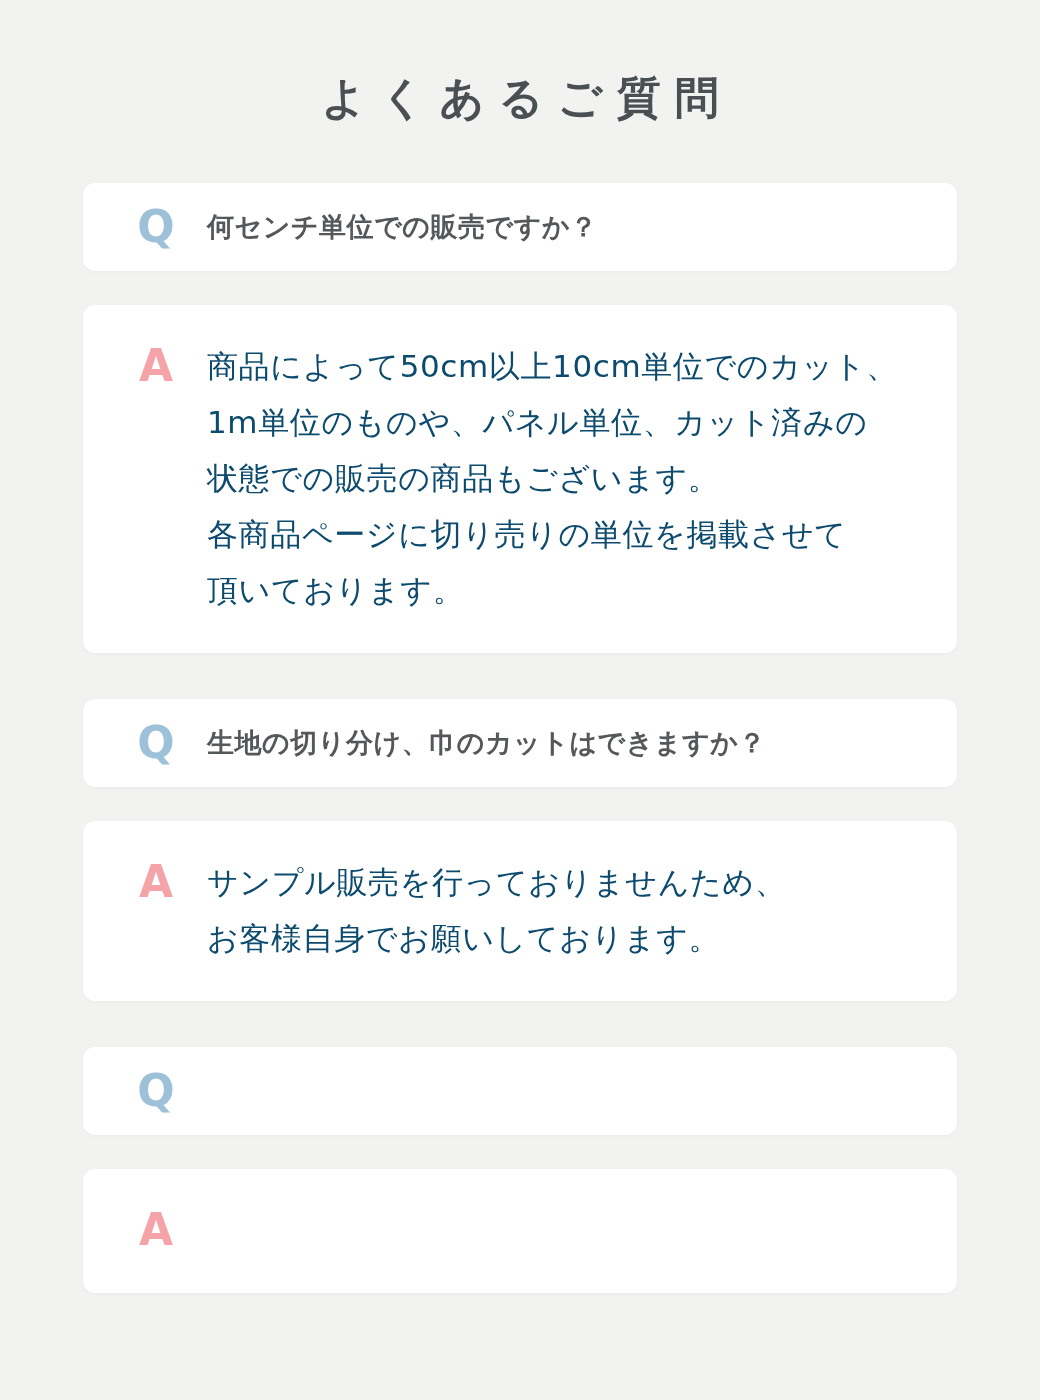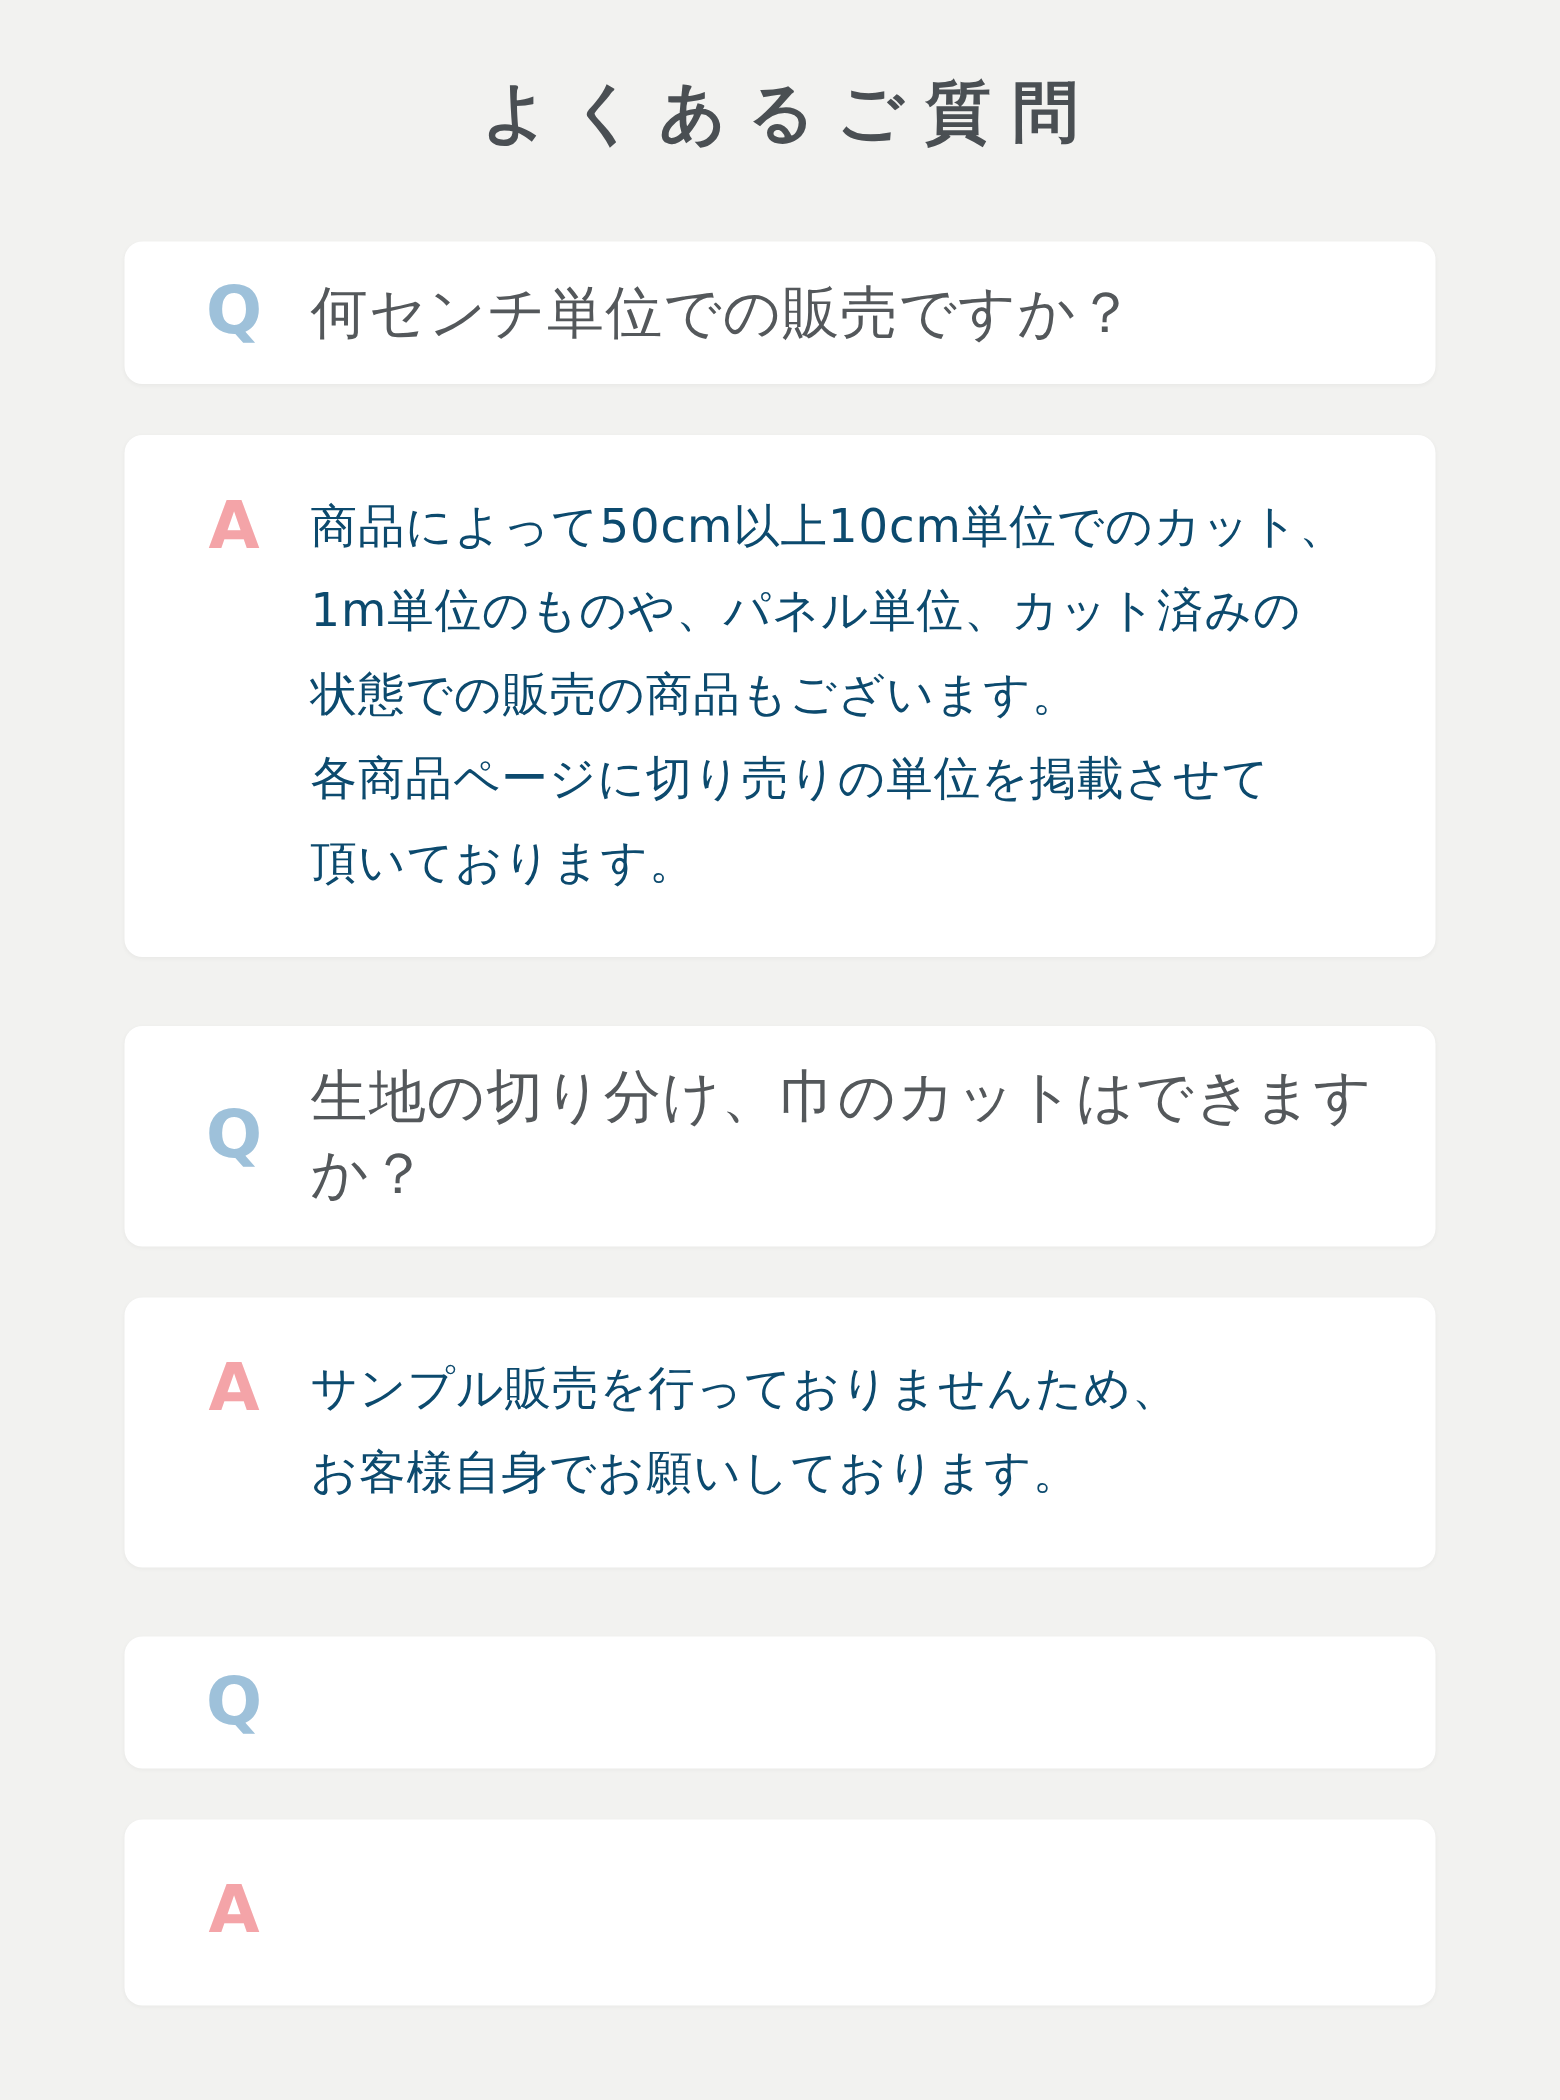--- a/index.html
+++ b/index.html
@@ -11,21 +11,21 @@
     height: 1400px;
     background: #f2f2f0;
     font-family: "DejaVu Sans", "Liberation Sans", sans-serif;
     color: #54585b;
     overflow: hidden;
   }
   .page {
     box-sizing: border-box;
     width: 1040px;
     height: 1400px;
-    padding-top: 50px;
+    padding-top: 72px;
   }
   .title {
     margin: 0 0 58px 0;
     text-align: center;
     font-size: 44px;
     font-weight: 700;
     color: #4a4f53;
     letter-spacing: 0.32em;
     text-indent: 0.32em;
     line-height: 1.2;
@@ -65,22 +65,22 @@
     line-height: 1;
   }
   .q-letter {
     color: #9ec1da;
   }
   .a-letter {
     color: #f4a4a8;
     line-height: 56px;
   }
   .q-text {
-    font-size: 38px;
-    font-weight: 400;
+    font-size: 27px;
+    font-weight: 700;
     color: #54585b;
     letter-spacing: 0.02em;
     line-height: 1.35;
   }
   .a-text {
     font-size: 31px;
     font-weight: 500;
     color: #0c4a6e;
     letter-spacing: 0.02em;
     line-height: 56px;

